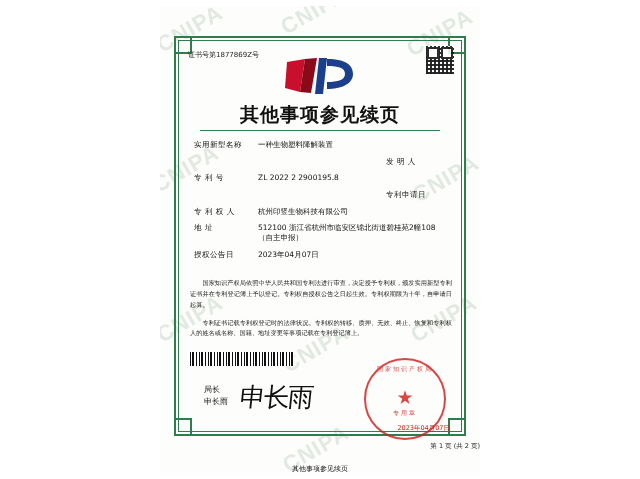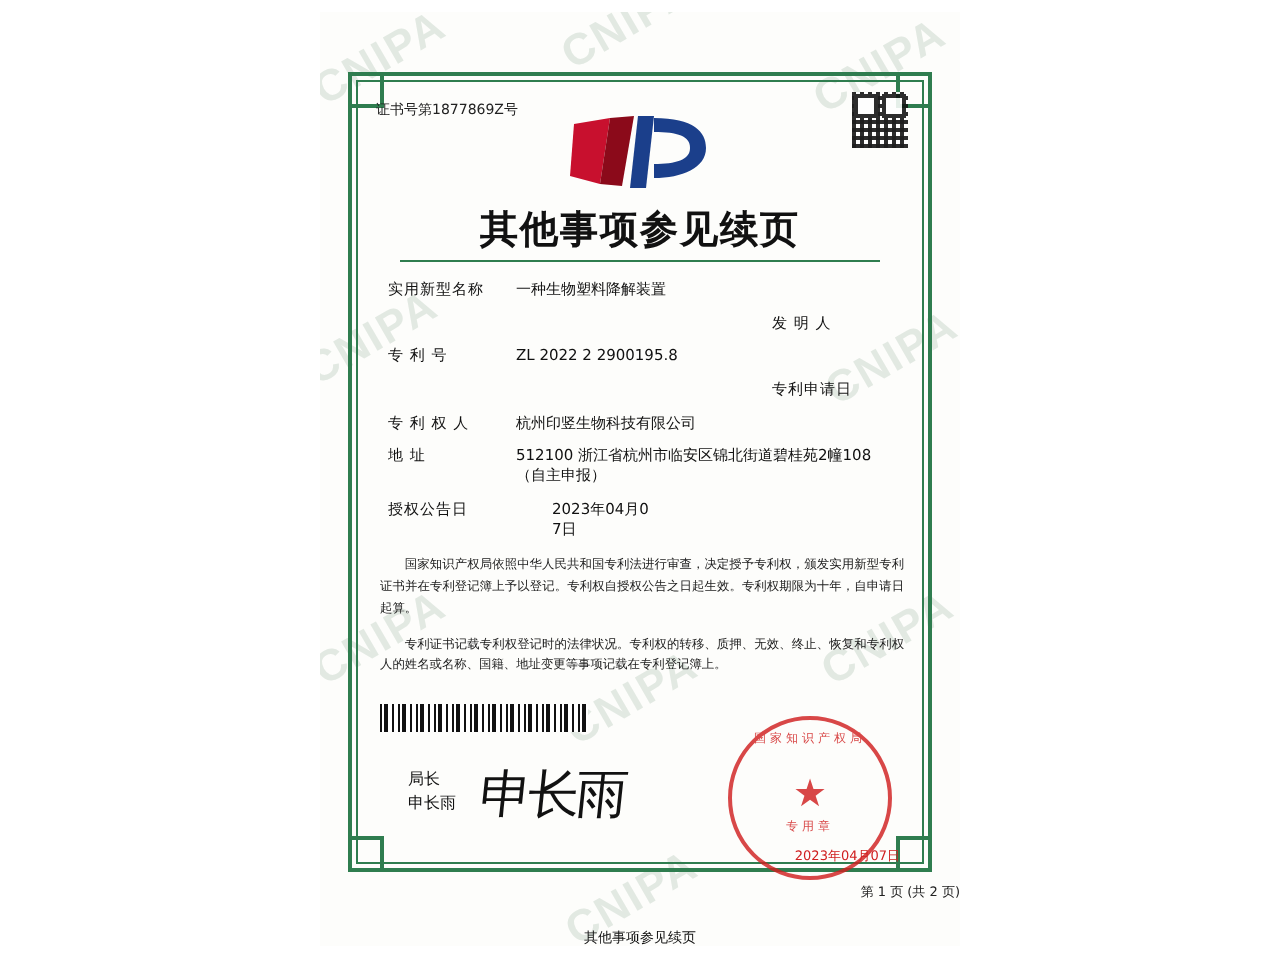--- a/index.html
+++ b/index.html
@@ -160,21 +160,21 @@
   }
   .fval {
     flex: 1;
     word-break: break-all;
   }
 
   .two-col {
     display: flex;
     margin-bottom: 6.5px;
   }
-  .two-col .seg { display: flex; gap: 18px; }
+  .two-col .seg { display: flex; }
   .two-col .seg.first { flex: 0 0 134px; }
   .two-col .seg .flabel { width: 64px; flex: 0 0 64px; }
   .two-col .seg.second .flabel { width: 58px; flex: 0 0 58px; }
 
   
   #paras {
     position: absolute;
     left: 30px;
     top: 272px;
     width: 262px;

